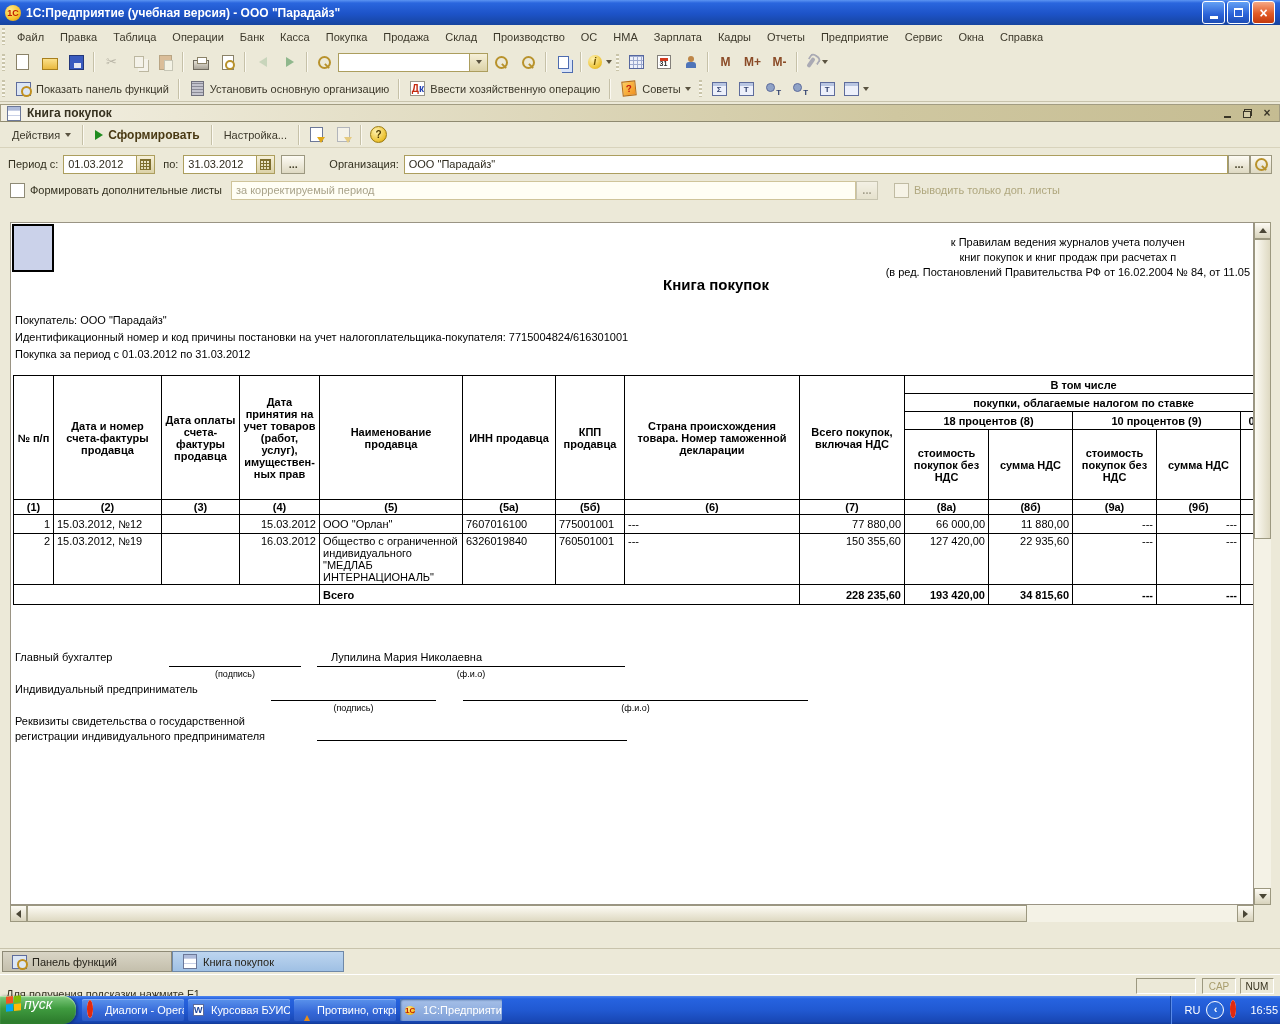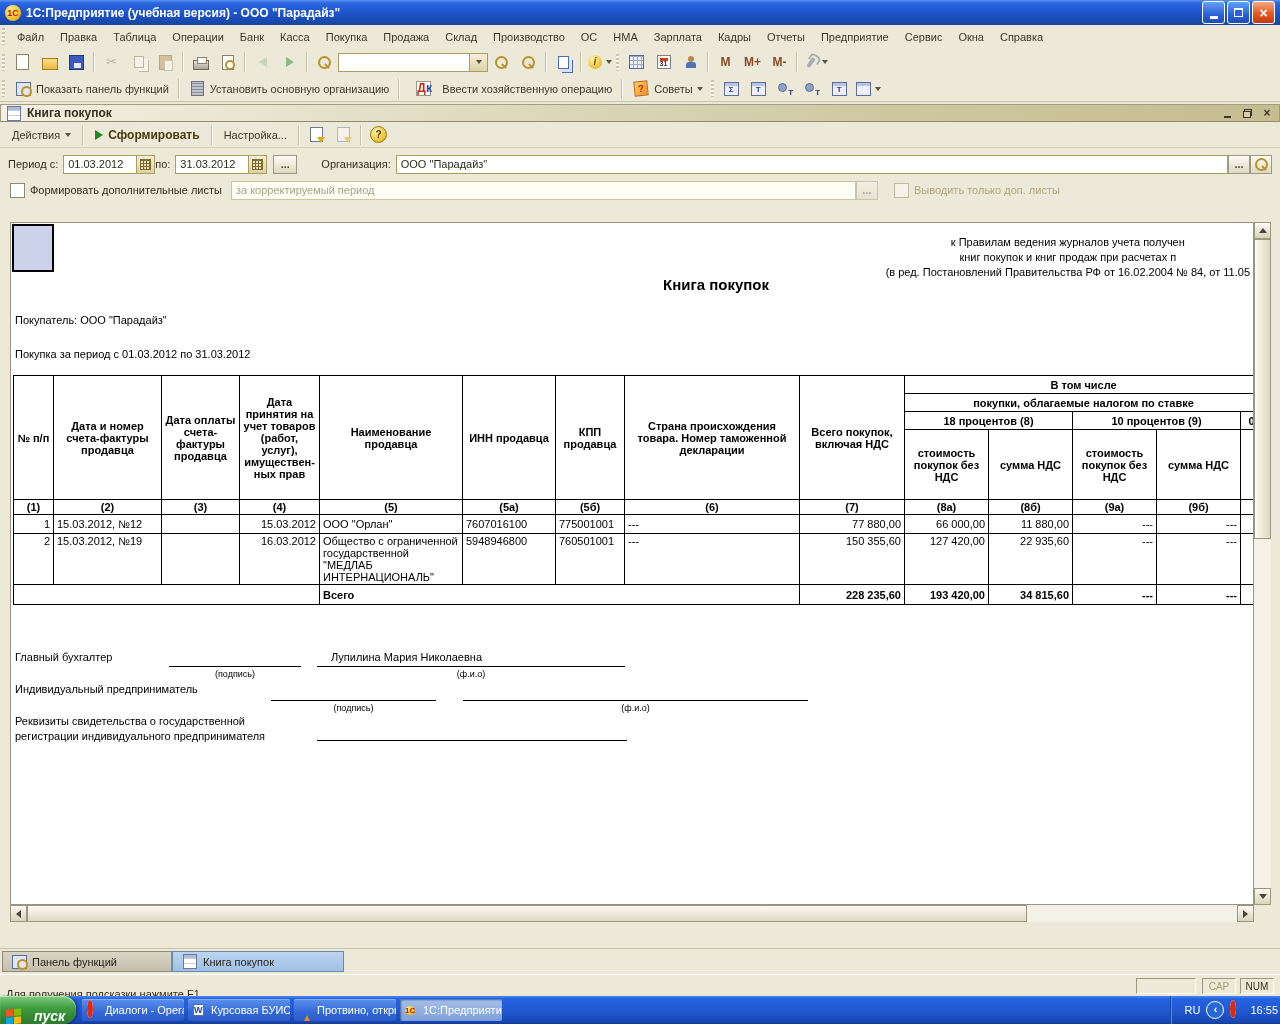--- a/index.html
+++ b/index.html
@@ -69,21 +69,21 @@
   .ic-user{width:16px;height:16px}
   .ic-user::before{content:"";position:absolute;left:5px;top:2px;width:6px;height:6px;border-radius:50%;background:#BE8648}
   .ic-user::after{content:"";position:absolute;left:3px;bottom:2px;width:10px;height:6px;border-radius:3px 3px 0 0;background:#4E74B8}
   .mchar{font-weight:bold;color:#8A4A26;font-size:12px}
   .ic-wrench{width:4px;height:11px;margin:2px 6px;background:#AAAAB4;transform:rotate(35deg);border-radius:2px}
   .ic-wrench::before{content:"";position:absolute;left:-3px;top:-4px;width:8px;height:6px;border:2px solid #AAAAB4;border-radius:50% 50% 0 0;border-bottom:none}
   .ic-panelf{width:13px;height:12px;margin:2px 1px;background:#DCE6F4;border:1px solid #5E6C9C}
   .ic-panelf::after{content:"";position:absolute;right:-2px;bottom:-2px;width:7px;height:7px;border:2px solid #C09020;border-radius:50%}
   .ic-build{width:11px;height:13px;margin:1px 2px;background:#C3C3CD;border:1px solid #70707C;
     background-image:repeating-linear-gradient(0deg,transparent 0 2px,#8A8A96 2px 3px)}
-  .ic-dk{width:13px;height:13px;margin:7px;background:#fff;border:1px solid #9A9688;font-size:12px;font-weight:bold;line-height:13px;text-align:center}
+  .ic-dk{width:13px;height:13px;margin:1px;background:#fff;border:1px solid #9A9688;font-size:10px;font-weight:bold;line-height:13px;text-align:center}
   .ic-dk b{color:#C42A10}.ic-dk i{color:#2240B0;font-style:normal}
   .ic-tips{width:12px;height:13px;margin:1px 2px;background:linear-gradient(135deg,#FFCF5E,#F09020);border:1px solid #B56A10;
     color:#C41E10;font-weight:bold;font-size:10px;text-align:center;line-height:13px;transform:rotate(-6deg)}
   .ic-tt{width:13px;height:12px;margin:2px 1px;border:1px solid #5E6C9C;background:linear-gradient(#B9C6E2 0 3px,#EDF0FA 3px);
     font-size:8px;font-weight:bold;color:#30406E;text-align:center;line-height:14px}
   .ic-pt{width:16px;height:14px;margin:1px 0}
   .ic-pt::before{content:"";position:absolute;left:1px;top:1px;width:7px;height:7px;border-radius:50%;background:#8FA2C6;border:1px solid #5E6C9C}
   .ic-pt::after{content:"T";position:absolute;right:0;bottom:-1px;font-size:8px;font-weight:bold;color:#30406E}
 
   
@@ -181,21 +181,21 @@
   .ind{position:absolute;top:3px;height:16px;border:1px solid;border-color:#9C9880 #FFF #FFF #9C9880;
     text-align:center;line-height:15px;font-size:10px;box-sizing:border-box}
   .ind.cap{right:44px;width:34px;color:#A89D6C}
   .ind.num{right:6px;width:34px;color:#35301C}
   .ind.blank{right:84px;width:60px}
 
   .taskbar{position:absolute;left:0;top:996px;width:1280px;height:28px;
     background:linear-gradient(180deg,#4E85F0 0%,#2663E0 10%,#2159D2 50%,#1847B4 92%,#123A96 100%)}
   .startbtn{position:absolute;left:0;top:0;height:28px;width:76px;border-radius:0 13px 13px 0;
     background:linear-gradient(180deg,#7FCB7F 0%,#3F9B3F 45%,#2E7E2E 90%);box-shadow:inset 0 1px 1px #B8E8B0,2px 0 3px rgba(0,0,0,.35);
-    display:flex;align-items:flex-end;gap:13px;padding:0 10px 0 6px;box-sizing:border-box;color:#fff;font-weight:bold;font-size:14px;font-style:italic}
+    display:flex;align-items:flex-start;gap:3px;padding:0 10px 0 6px;box-sizing:border-box;color:#fff;font-weight:normal;font-size:14px;font-style:italic}
   .winflag{width:15px;height:15px;display:grid;grid-template-columns:7px 7px;grid-template-rows:7px 7px;gap:1px;transform:skewY(-6deg)}
   .winflag span{display:block}
   .wf1{background:#F35325}.wf2{background:#81BC06}.wf3{background:#05A6F0}.wf4{background:#FFBA08}
   .task{position:absolute;top:3px;height:22px;width:102px;border-radius:2px;color:#fff;
     background:linear-gradient(#5A92EC,#3568D8 60%,#2C5BC4);box-shadow:inset 0 1px 0 #86ACF2;
     display:flex;align-items:center;gap:4px;padding:0 5px;box-sizing:border-box;white-space:nowrap;overflow:hidden}
   .task.active{background:linear-gradient(#A6C0E8,#7FA0D8);box-shadow:inset 1px 1px 2px #3E649E;color:#fff}
   .tico{width:14px;height:14px;flex:none;position:relative}
   .op-ring{width:10px;height:10px;border:3px solid #E02A10;border-radius:50%;background:#fff;box-sizing:content-box;margin:0}
   .word{width:11px;height:13px;background:#fff;border:1px solid #5A6A9A;color:#2048A0;font-weight:bold;font-size:9px;line-height:13px;text-align:center}
@@ -432,21 +432,21 @@
   </div>
 
   <div class="filters1">
     <span class="flabel">Период с:</span>
     <span class="fld" style="width:92px">
       <span class="val">01.03.2012</span>
       <span class="calbtn">
           <span class="calgrid"></span>
         </span>
     </span>
-    <span class="flabel" style="margin-left:0">по:</span>
+    <span class="flabel" style="margin-left:8px">по:</span>
     <span class="fld" style="width:92px">
       <span class="val">31.03.2012</span>
       <span class="calbtn">
           <span class="calgrid"></span>
         </span>
     </span>
     <span class="btn3" style="margin-left:6px;width:24px">...</span>
     <span class="flabel" style="margin-left:24px">Организация:</span>
     <span class="fld" style="flex:1">
       <span class="val">ООО "Парадайз"</span>
@@ -471,20 +471,21 @@
 
   <div class="sheet">
     <span class="cellcursor"></span>
     <div class="legal">
       <div>к Правилам ведения журналов учета получен</div>
       <div>книг покупок и книг продаж при расчетах п</div>
       <div>(в ред. Постановлений Правительства РФ от 16.02.2004 № 84, от 11.05</div>
     </div>
     <div class="doctitle">Книга покупок</div>
     <div class="dline" style="top:91px">Покупатель:  ООО "Парадайз"</div>
+    <div class="dline" style="top:108px">Идентификационный номер и код причины постановки на учет налогоплательщика-покупателя:  7715004824/616301001</div>
     <div class="dline" style="top:125px">Покупка за период с 01.03.2012 по 31.03.2012</div>
 
     <table class="book">
       <colgroup>
         <col style="width:40px">
           <col style="width:108px">
           <col style="width:78px">
           <col style="width:80px">
         <col style="width:143px">
           <col style="width:93px">
@@ -555,22 +556,22 @@
         <td class="num">11 880,00</td>
         <td class="num">---</td>
         <td class="num">---</td>
         <td></td>
       </tr>
       <tr class="r2">
         <td class="num">2</td>
         <td>15.03.2012, №19</td>
         <td></td>
         <td class="num">16.03.2012</td>
-        <td>Общество с ограниченной государственной "МЕДЛАБ ИНТЕРНАЦИОНАЛЬ"</td>
-        <td>5948946800</td>
+        <td>Общество с ограниченной индивидуального "МЕДЛАБ ИНТЕРНАЦИОНАЛЬ"</td>
+        <td>6326019840</td>
         <td>760501001</td>
         <td>---</td>
         <td class="num">150 355,60</td>
         <td class="num">127 420,00</td>
         <td class="num">22 935,60</td>
         <td class="num">---</td>
         <td class="num">---</td>
         <td></td>
       </tr>
       <tr class="tot">

